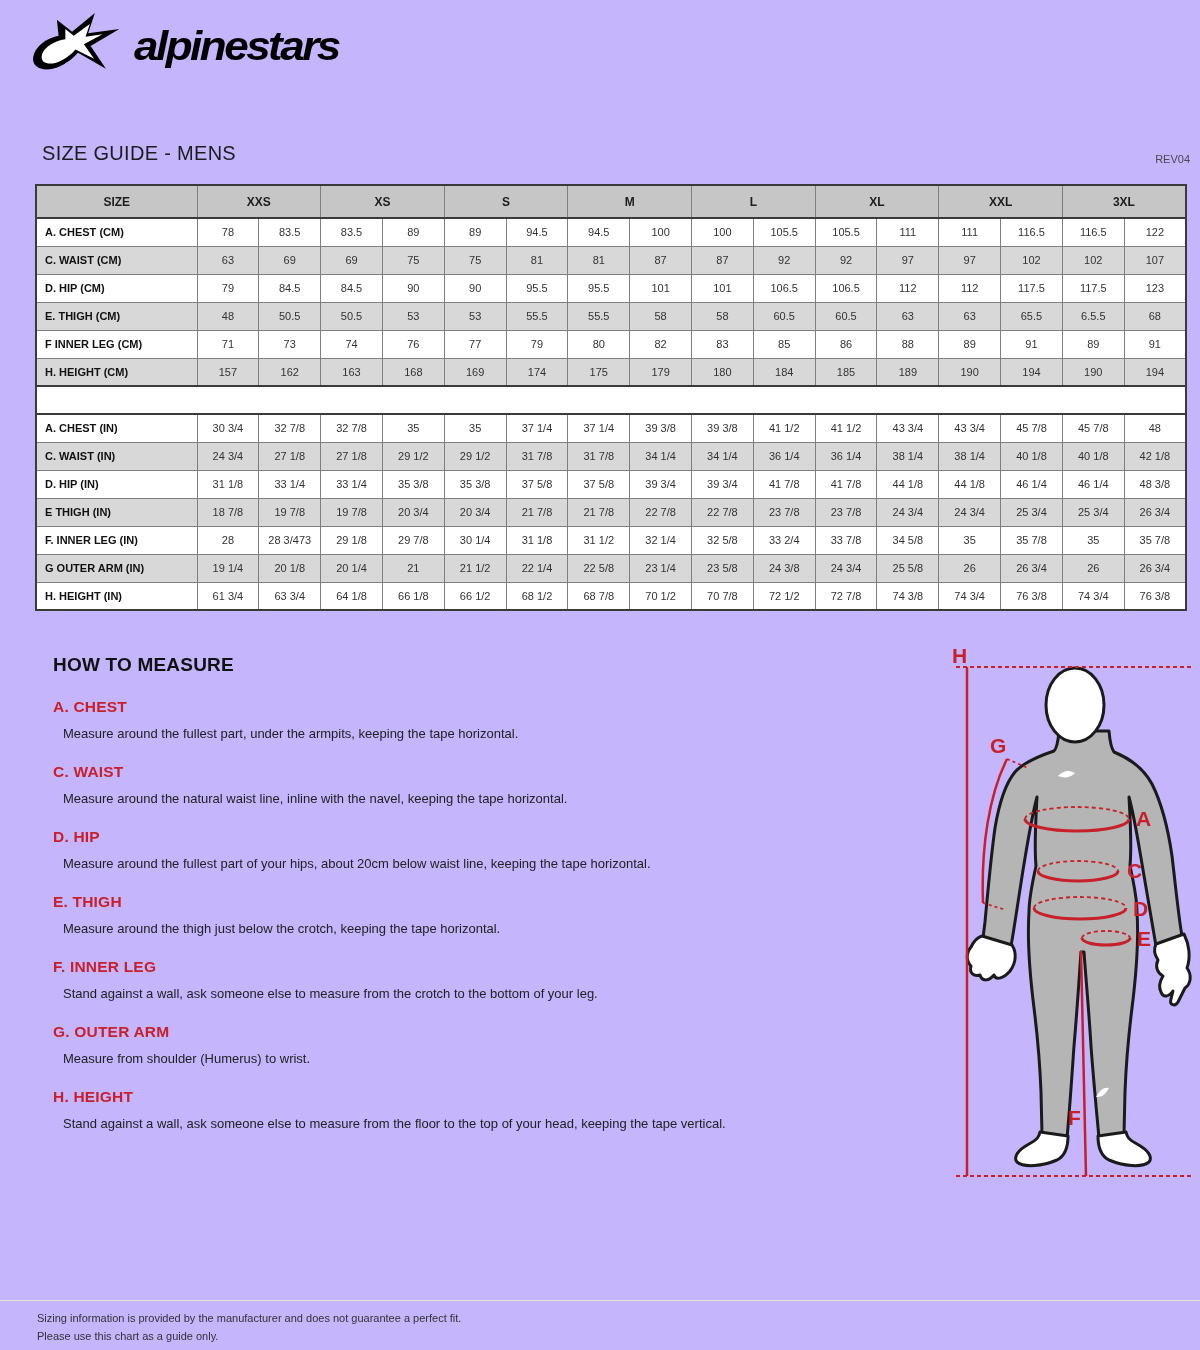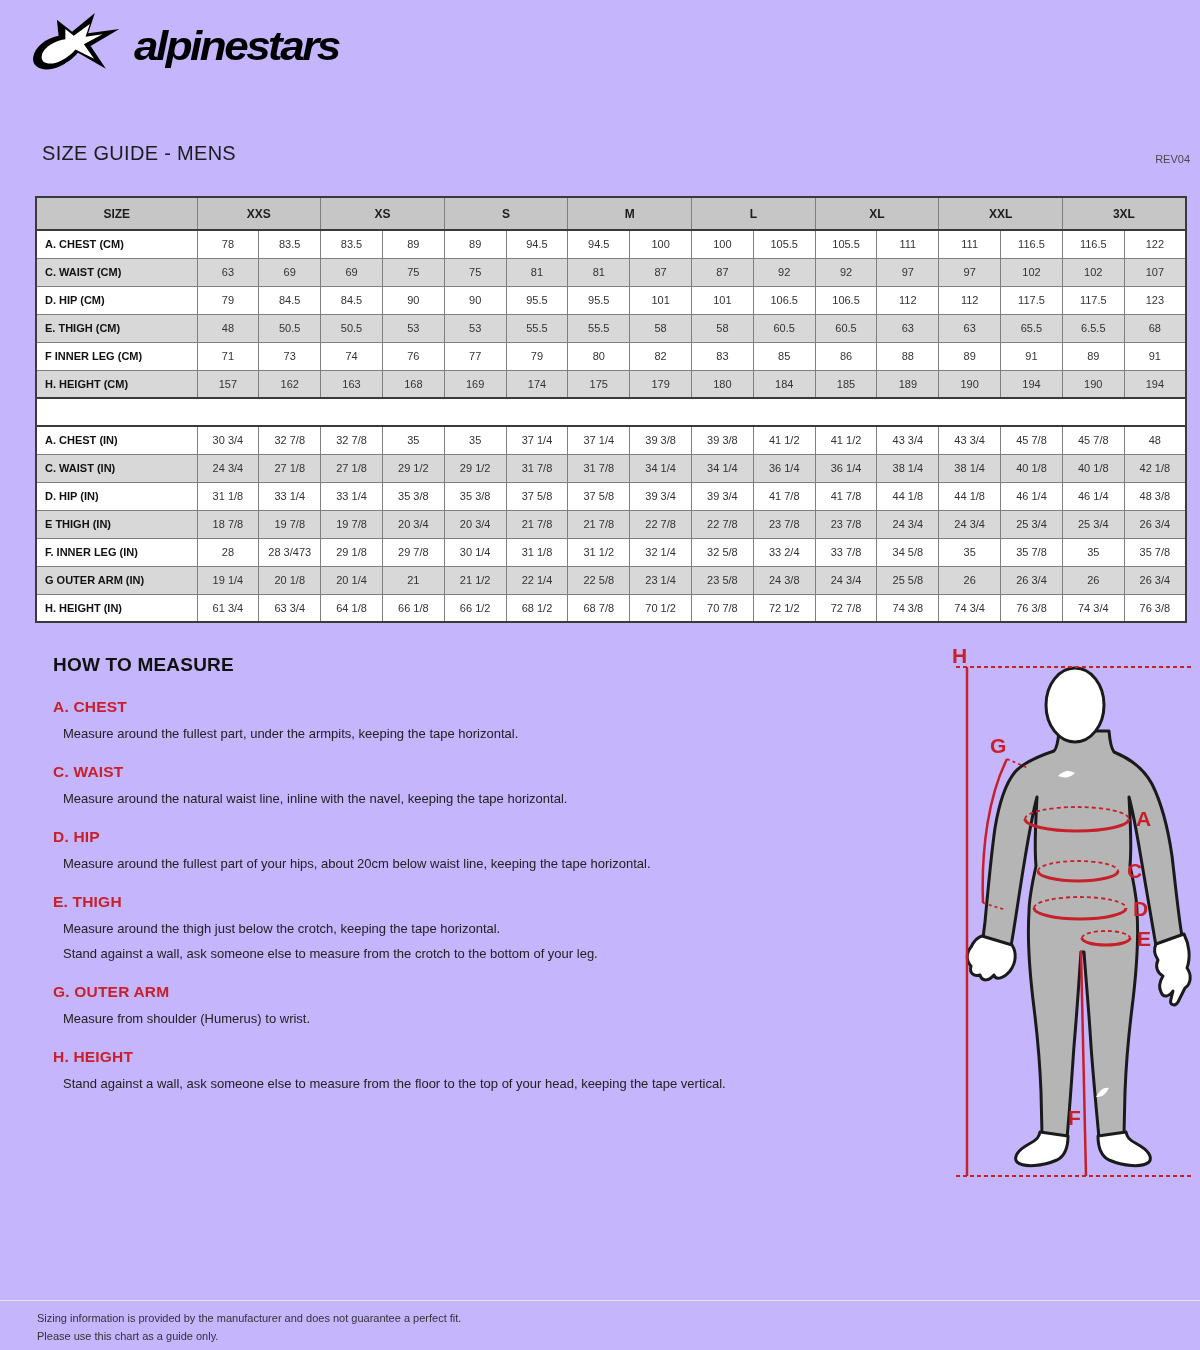--- a/index.html
+++ b/index.html
@@ -19,21 +19,21 @@
   .brand{position:absolute;top:10px;left:24px;display:flex;align-items:center;height:72px;}
   .brand-text{font-size:44px;font-weight:700;font-style:italic;letter-spacing:-2.5px;color:#000;margin-left:2px;transform:scaleY(.92);}
 
   
   .title-row{position:absolute;top:142px;left:42px;width:1148px;display:flex;justify-content:space-between;align-items:flex-end;}
   .title-row h1{margin:0;font-size:20px;font-weight:400;color:#1d1d1d;letter-spacing:.3px;}
   .title-row h1 b{font-weight:400;}
   .rev{font-size:11px;color:#4a4a4a;}
 
   
-  table.size-table{position:absolute;top:196px;left:35px;width:1152px;border-collapse:collapse;table-layout:fixed;border:2px solid var(--dark);}
+  table.size-table{position:absolute;top:184px;left:35px;width:1152px;border-collapse:collapse;table-layout:fixed;border:2px solid var(--dark);}
   table.size-table th,table.size-table td{border:1px solid var(--line);overflow:hidden;white-space:nowrap;}
   table.size-table thead th{background:var(--hdr-gray);height:33px;font-size:12px;font-weight:700;color:#1d1d1d;border-bottom:2px solid var(--dark);}
   table.size-table tbody td{height:28px;font-size:11px;text-align:center;color:#333;background:#fff;}
   table.size-table tbody tr:nth-child(even) td{background:var(--row-gray);}
   table.size-table td.row-label{text-align:left;padding-left:8px;font-weight:700;color:#111;}
   tbody.spacer td{height:10px;background:#d3d3d3;border-top:2px solid var(--dark);border-bottom:2px solid var(--dark);}
 
   
   .measure{position:absolute;top:654px;left:53px;width:888px;}
   .measure h2{margin:0;font-size:19px;font-weight:700;color:#111;letter-spacing:.2px;}
@@ -344,20 +344,21 @@
     <h2>HOW TO MEASURE</h2>
     <div>
         <h3>A. CHEST</h3>
         <p>Measure around the fullest part, under the armpits, keeping the tape horizontal.</p>
         <h3>C. WAIST</h3>
         <p>Measure around the natural waist line, inline with the navel, keeping the tape horizontal.</p>
         <h3>D. HIP</h3>
         <p>Measure around the fullest part of your hips, about 20cm below waist line, keeping the tape horizontal.</p>
         <h3>E. THIGH</h3>
         <p>Measure around the thigh just below the crotch, keeping the tape horizontal.</p>
+        <h3>F. INNER LEG</h3>
         <p>Stand against a wall, ask someone else to measure from the crotch to the bottom of your leg.</p>
         <h3>G. OUTER ARM</h3>
         <p>Measure from shoulder (Humerus) to wrist.</p>
         <h3>H. HEIGHT</h3>
         <p>Stand against a wall, ask someone else to measure from the floor to the top of your head, keeping the tape vertical.</p>
       </div>
   </section>
 
   <div class="figure">
     <svg width="252" height="548" viewBox="0 0 252 548">

